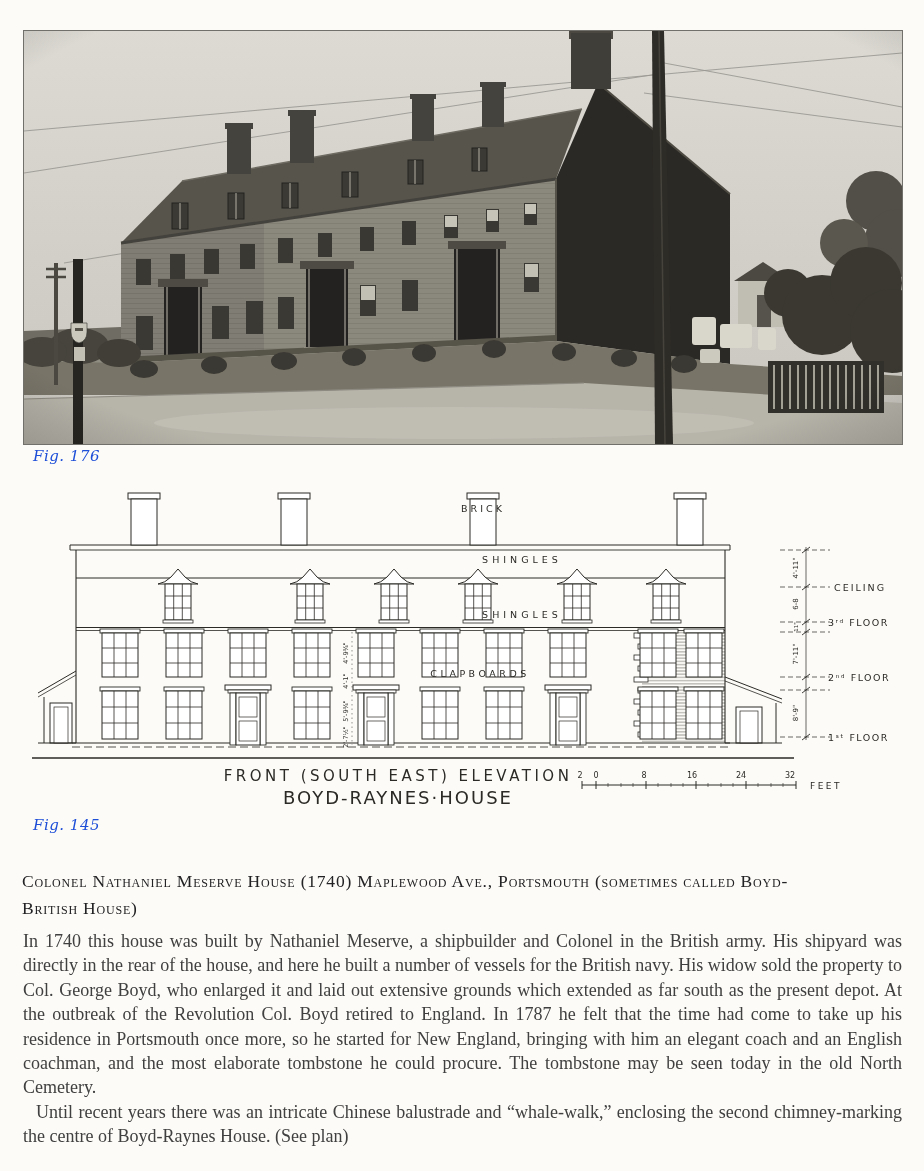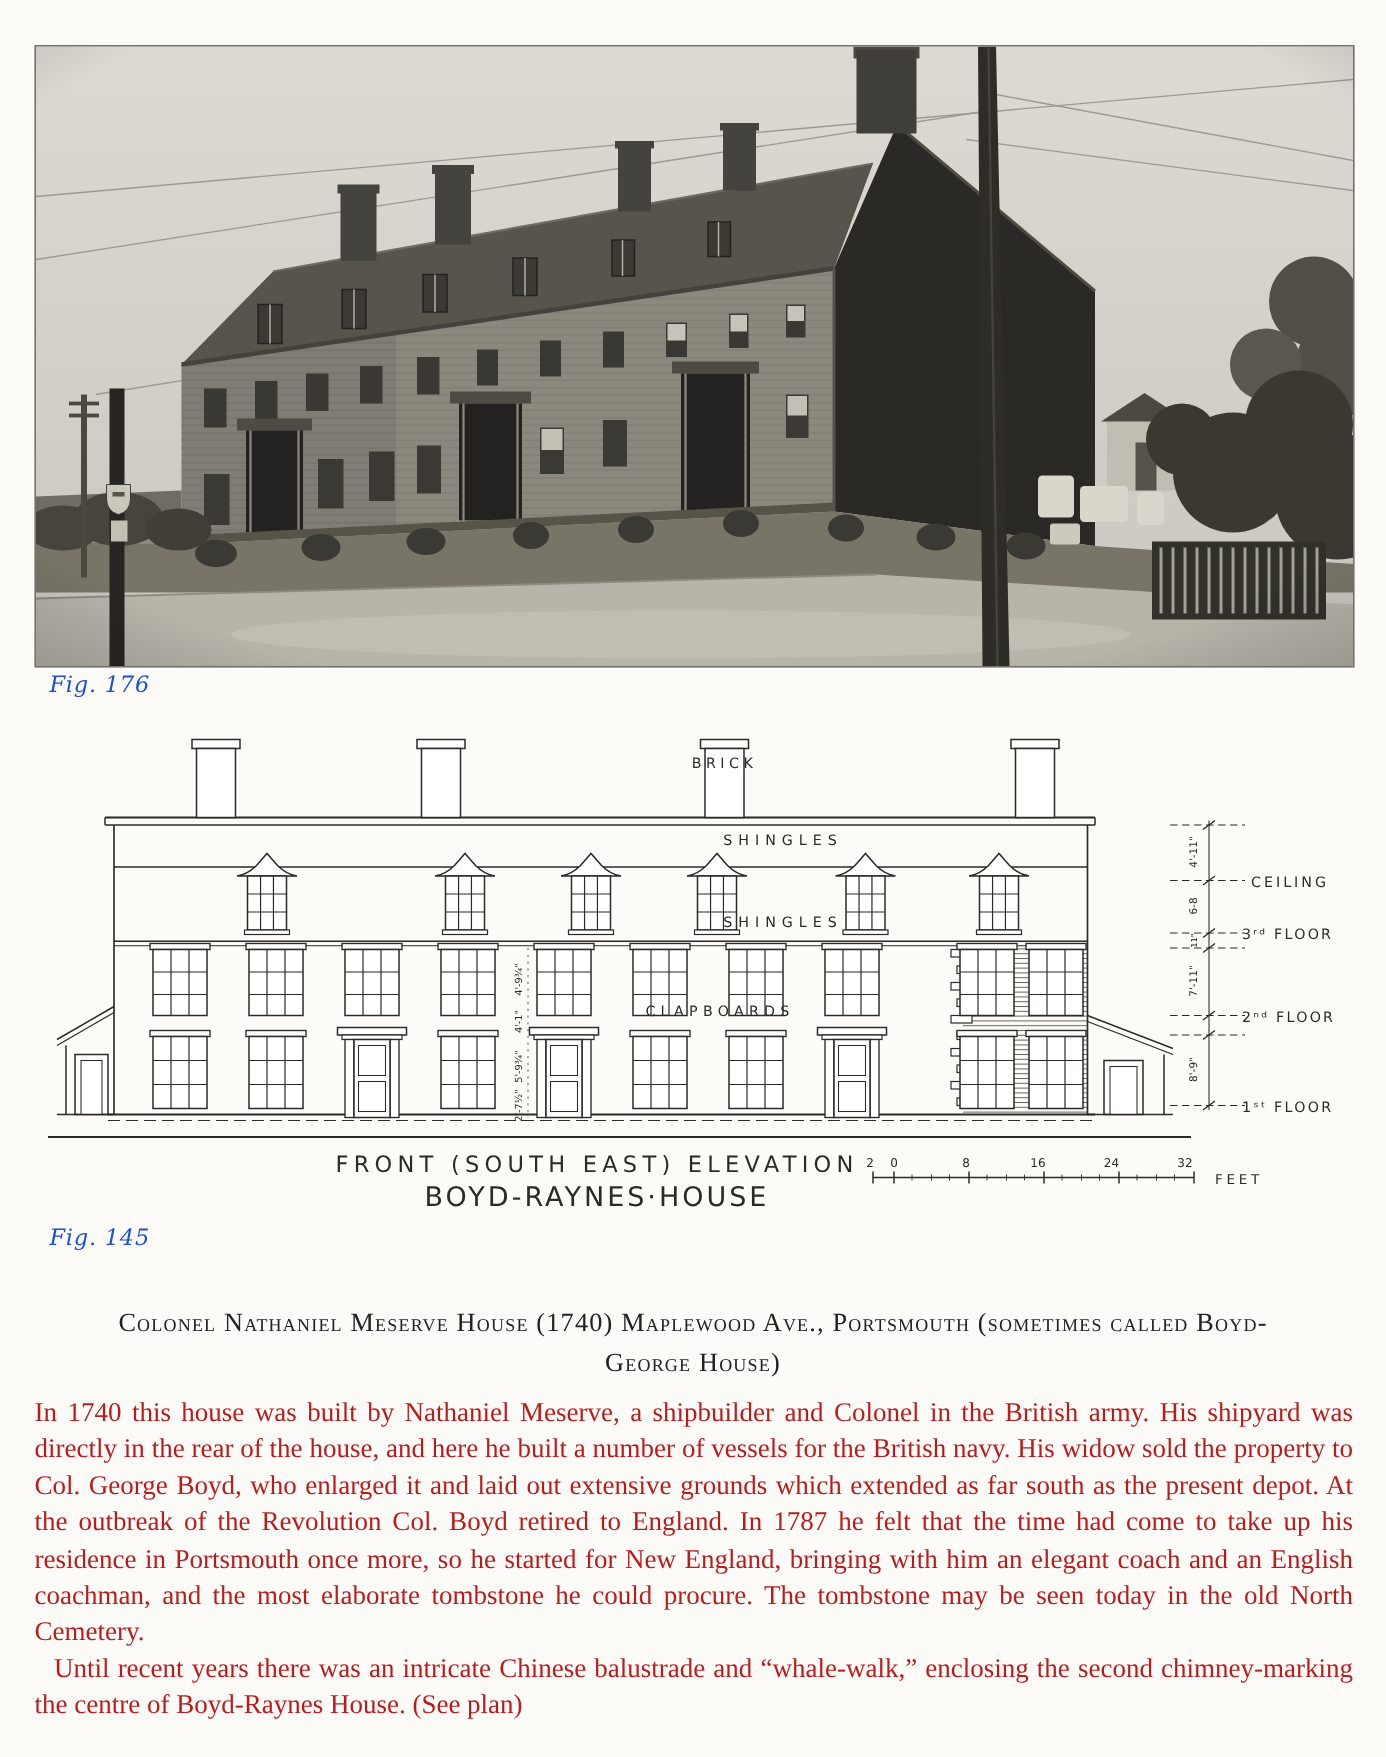--- a/index.html
+++ b/index.html
@@ -18,26 +18,26 @@
   .fig-label{
     position:absolute;left:33px;
     font-family:"DejaVu Serif",serif;font-style:italic;
     font-size:15px;color:#1d4ed8;letter-spacing:.5px;
   }
   #fig176{top:447px;}
   #fig177{top:816px;}
   .elev-wrap{position:absolute;left:30px;top:487px;width:880px;height:325px;}
   .caption{
     position:absolute;left:22px;top:868px;width:880px;
-    text-align:center;font-variant:small-caps;
+    font-variant:small-caps;
     font-size:17.5px;line-height:27px;letter-spacing:.8px;color:#222123;
   }
   .bodytext{position:absolute;left:23px;top:929px;width:879px;}
   .bodytext p{
-    margin:0;text-align:justify;font-size:18px;line-height:24.4px;color:#b91c1c;
+    margin:0;text-align:justify;font-size:18px;line-height:24.4px;color:#404040;
   }
   .bodytext p.indent{text-indent:13px;}
   .ink{stroke:#2b2a26;fill:none;}
   text.hand{font-family:"DejaVu Sans",sans-serif;fill:#2b2a26;}
 </style>
 </head>
 <body>
 
 <div class="photo-wrap">
 <svg width="878" height="413" viewBox="0 0 878 413">
@@ -463,19 +463,19 @@
     </g>
     <text class="hand" x="780" y="302" font-size="9" letter-spacing="2.5">FEET</text>
   </g>
 </svg>
 </div>
 
 <div class="fig-label" id="fig177">Fig. 145</div>
 
 <div class="caption">
   <div>Colonel Nathaniel Meserve House (1740) Maplewood Ave., Portsmouth (sometimes called Boyd-</div>
-  <div>George House)</div>
+  <div>British House)</div>
 </div>
 
 <div class="bodytext">
   <p>In 1740 this house was built by Nathaniel Meserve, a shipbuilder and Colonel in the British army.  His shipyard was directly in the rear of the house, and here he built a number of vessels for the British navy.  His widow sold the property to Col. George Boyd, who enlarged it and laid out extensive grounds which extended as far south as the present depot.  At the outbreak of the Revolution Col. Boyd retired to England.  In 1787 he felt that the time had come to take up his residence in Portsmouth once more, so he started for New England, bringing with him an elegant coach and an English coachman, and the most elaborate tombstone he could procure.  The tombstone may be seen today in the old North Cemetery.</p>
   <p class="indent">Until recent years there was an intricate Chinese balustrade and “whale-walk,” enclosing the second chimney-marking the centre of Boyd-Raynes House.  (See plan)</p>
 </div>
 
 </body></html>

